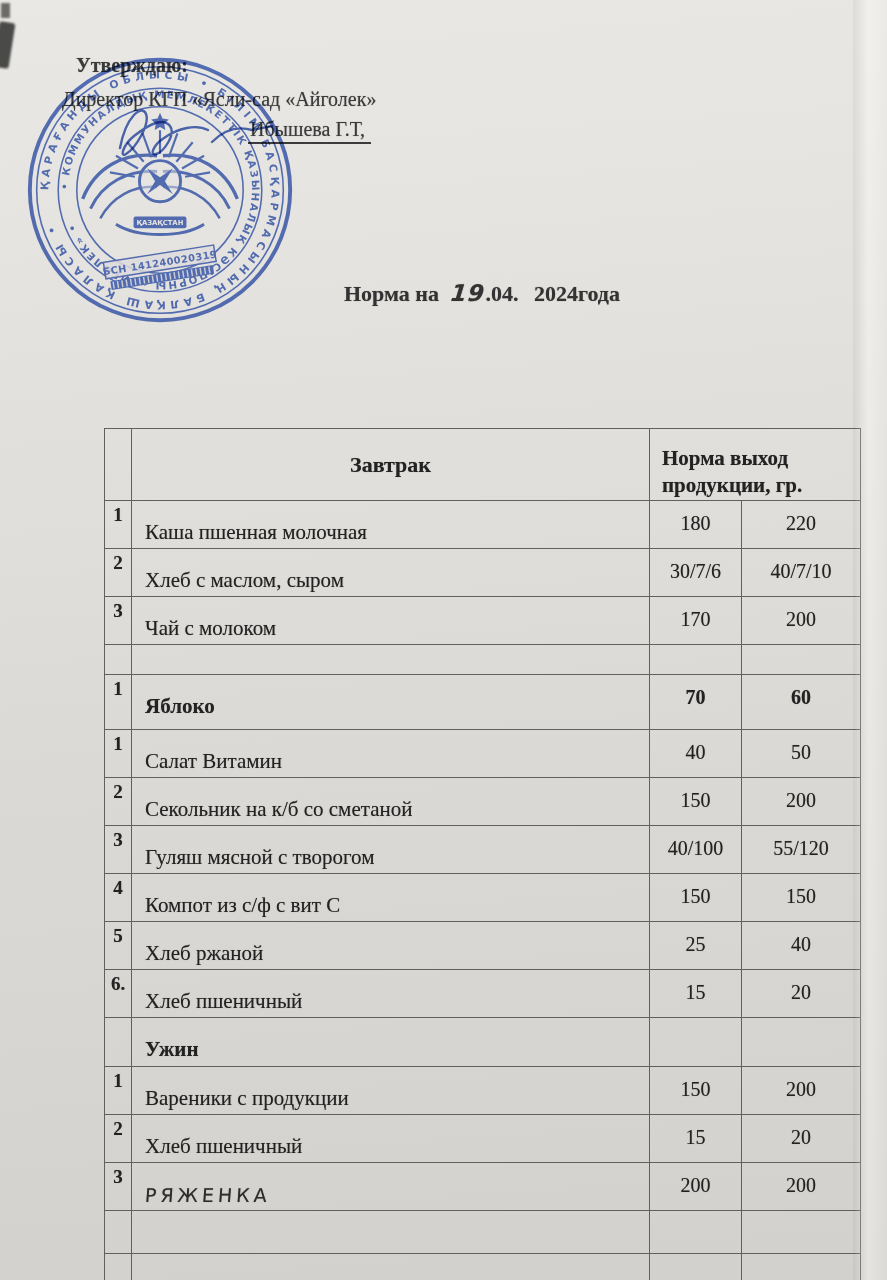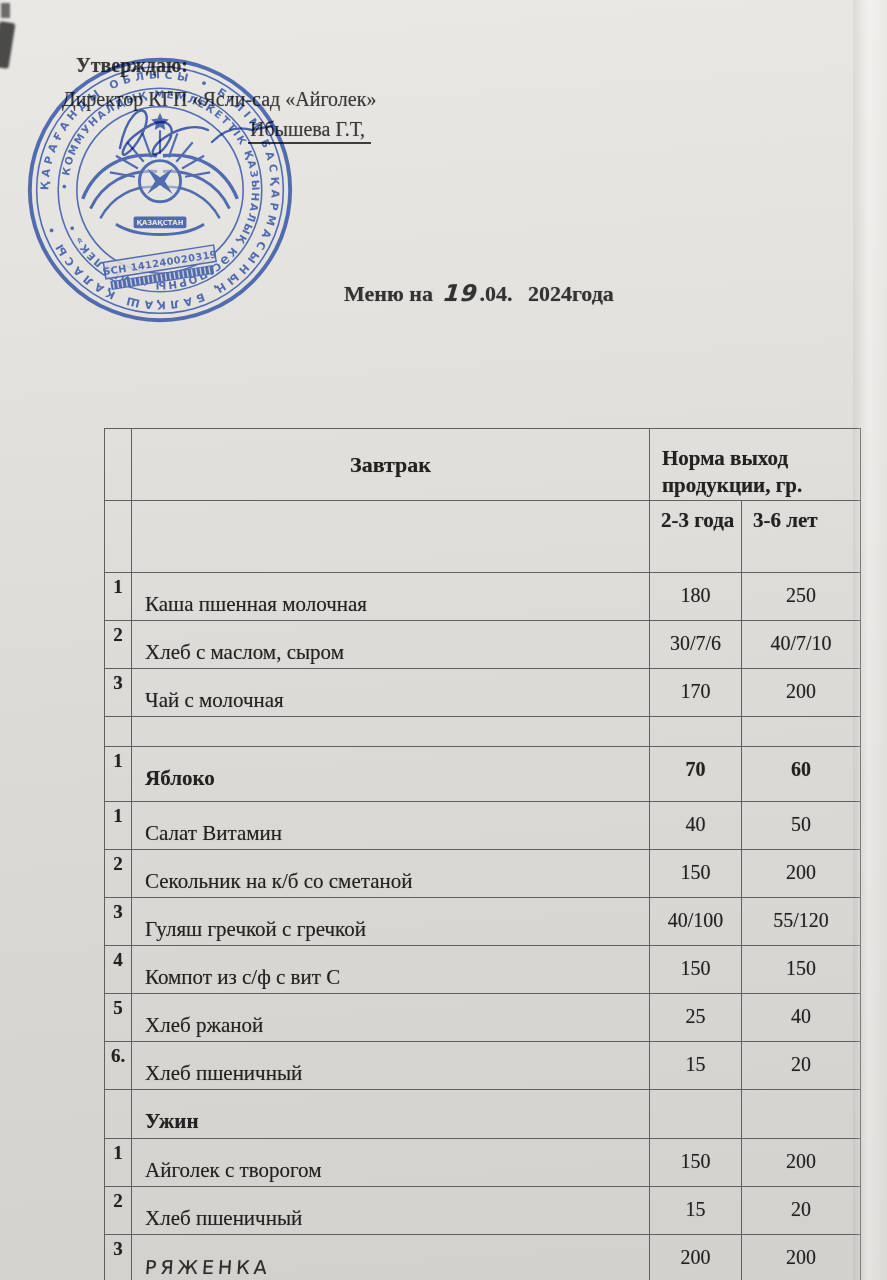--- a/index.html
+++ b/index.html
@@ -120,60 +120,54 @@
         <line x1="90" y1="230.5" x2="192" y2="230.5" stroke="#dfe4f2" stroke-width="7" stroke-dasharray="1.5,3"></line>
       </g>
     </g>
   </svg>
 
   <svg class="signature" viewBox="0 0 180 74">
     <path d="M8,52 C14,20 30,8 34,18 C38,28 24,52 14,58 C8,62 10,50 22,40 C40,26 52,22 58,30 C64,38 52,56 44,58 C38,60 40,50 52,42 C66,32 84,28 96,34 M100,46 C112,34 126,30 140,34 L160,30" stroke="#3d5db8" stroke-width="2.4" fill="none" stroke-linecap="round" opacity="0.9"></path>
   </svg>
 
   <div class="title txt-scan">
-    <span>Меню на</span>
+    <span>Норма на</span>
     <span class="hand-day">19</span><span class="mid">.04.</span>
     <span>2024года</span>
   </div>
 
   <div class="menu-table">
     <table>
       <colgroup>
         <col style="width:27px">
           <col style="width:518px">
           <col style="width:92px">
           <col style="width:119px">
       </colgroup>
       <tbody id="menu-body">
         <tr class="h-h1">
           <td class="num"></td>
           <td class="th-breakfast">Завтрак</td>
           <td class="th-norma" colspan="2">Норма выход продукции, гр.</td>
         </tr>
-        <tr class="h-h2">
-          <td class="num"></td>
-          <td class="item"></td>
-          <td class="th-age">2-3 года</td>
-          <td class="th-age">3-6 лет</td>
-        </tr>
       <tr class="h-std">
             <td class="num">1</td>
             <td class="item">Каша пшенная молочная</td>
             <td class="val">180</td>
-            <td class="val">250</td>
+            <td class="val">220</td>
           </tr>
           <tr class="h-std">
             <td class="num">2</td>
             <td class="item">Хлеб с маслом, сыром</td>
             <td class="val">30/7/6</td>
             <td class="val">40/7/10</td>
           </tr>
           <tr class="h-std">
             <td class="num">3</td>
-            <td class="item">Чай с молочная</td>
+            <td class="item">Чай с молоком</td>
             <td class="val">170</td>
             <td class="val">200</td>
           </tr>
           <tr class="h-spacer">
             <td class="num"></td>
             <td class="item"></td>
             <td class="val"></td>
             <td class="val"></td>
           </tr>
           <tr class="h-tall row-bold">
@@ -189,21 +183,21 @@
             <td class="val">50</td>
           </tr>
           <tr class="h-std">
             <td class="num">2</td>
             <td class="item">Секольник на к/б со сметаной</td>
             <td class="val">150</td>
             <td class="val">200</td>
           </tr>
           <tr class="h-std">
             <td class="num">3</td>
-            <td class="item">Гуляш гречкой с гречкой</td>
+            <td class="item">Гуляш мясной с творогом</td>
             <td class="val">40/100</td>
             <td class="val">55/120</td>
           </tr>
           <tr class="h-std">
             <td class="num">4</td>
             <td class="item">Компот из с/ф с вит С</td>
             <td class="val">150</td>
             <td class="val">150</td>
           </tr>
           <tr class="h-std">
@@ -219,21 +213,21 @@
             <td class="val">20</td>
           </tr>
           <tr class="h-sec row-section">
             <td class="num"></td>
             <td class="item">Ужин</td>
             <td class="val"></td>
             <td class="val"></td>
           </tr>
           <tr class="h-std">
             <td class="num">1</td>
-            <td class="item">Айголек с творогом</td>
+            <td class="item">Вареники с продукции</td>
             <td class="val">150</td>
             <td class="val">200</td>
           </tr>
           <tr class="h-std">
             <td class="num">2</td>
             <td class="item">Хлеб пшеничный</td>
             <td class="val">15</td>
             <td class="val">20</td>
           </tr>
           <tr class="h-std">

